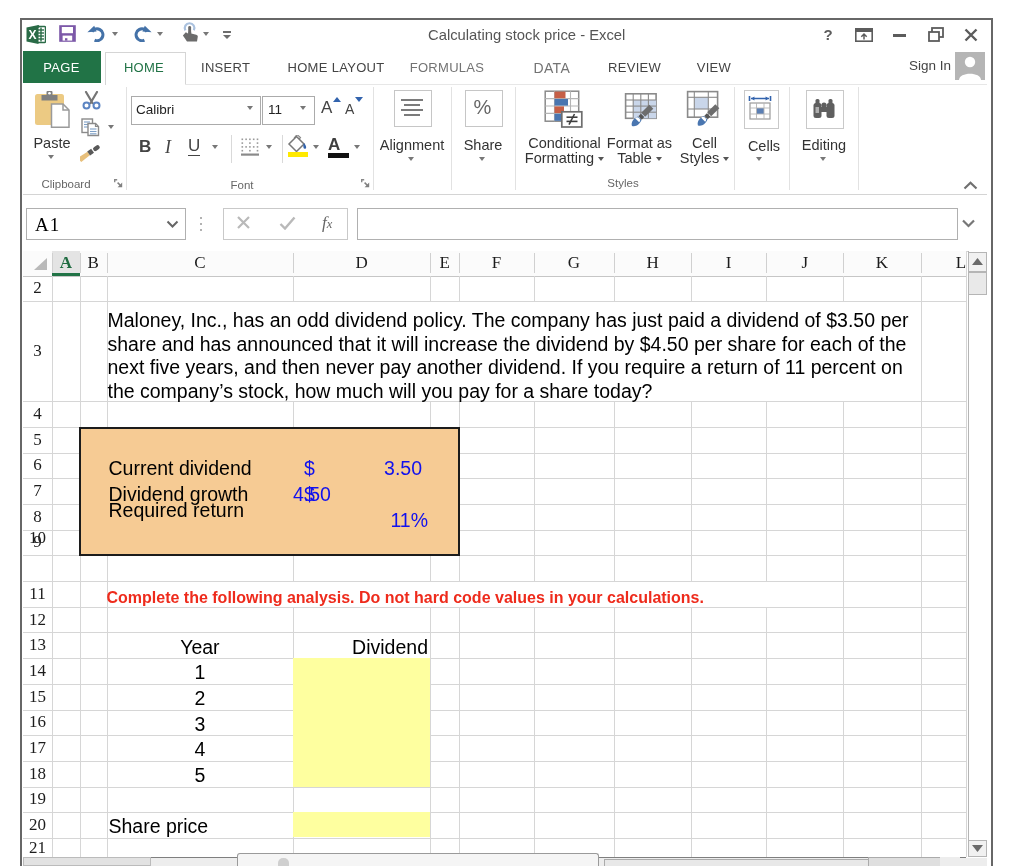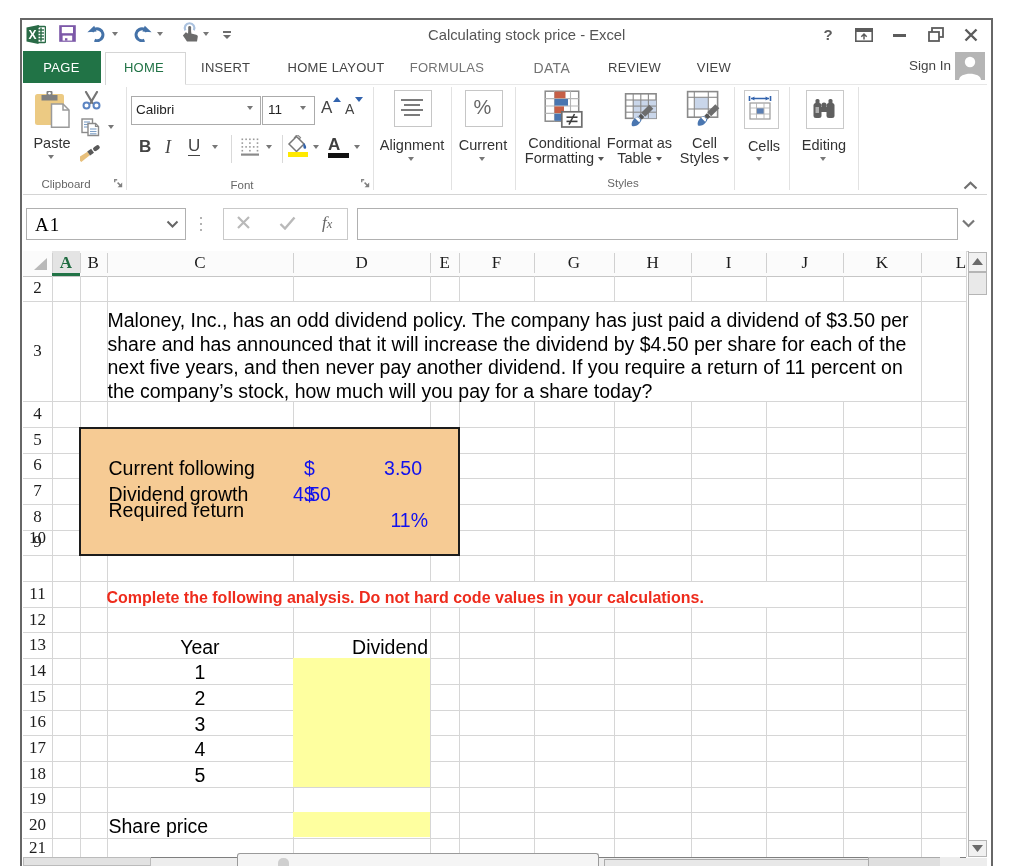--- a/index.html
+++ b/index.html
@@ -199,21 +199,21 @@
       <line x1="3" y1="6" x2="19" y2="6"></line>
 <line x1="0" y1="11" x2="22" y2="11"></line>
       <line x1="3" y1="16" x2="19" y2="16"></line>
     </g>
 </svg>
 <div class="btxt" style="left:377px;top:137.5px;width:70px">Alignment</div>
 <div class="dd" style="left:408px;top:156.5px"></div>
 <div class="sep" style="left:450.5px;top:87px;height:103px"></div>
 <div class="ab" style="left:464.5px;top:90px;width:36px;height:34.5px;border:1px solid #c6c6c6;background:#fff"></div>
 <div class="ab ctr" style="left:464.5px;top:90px;width:36px;height:34.5px;font-size:20px;color:#666">%</div>
-<div class="btxt" style="left:448px;top:137.5px;width:70px">Current</div>
+<div class="btxt" style="left:448px;top:137.5px;width:70px">Share</div>
 <div class="dd" style="left:479px;top:156.5px"></div>
 <div class="sep" style="left:514.5px;top:87px;height:103px"></div>
 <svg class="ab" style="left:544px;top:90px" width="39" height="38" viewBox="0 0 39 38">
 <rect x="1.2" y="1.2" width="33.5" height="30" fill="#fff" stroke="#8a8a8a" stroke-width="1.5"></rect>
 <g stroke="#b5b5b5" stroke-width="1.1">
       <line x1="1.2" y1="8.6" x2="34.7" y2="8.6"></line>
       <line x1="1.2" y1="16" x2="34.7" y2="16"></line>
       <line x1="1.2" y1="23.4" x2="34.7" y2="23.4"></line>
       <line x1="10.5" y1="1.2" x2="10.5" y2="31.2"></line>
       <line x1="26.5" y1="1.2" x2="26.5" y2="31.2"></line>
@@ -450,21 +450,21 @@
 <div class="ab" style="left:23px;top:735.2px;width:270.2px;height:1px;background:#d6d6d6"></div>
 <div class="ab" style="left:430.2px;top:735.2px;width:535.8px;height:1px;background:#d6d6d6"></div>
 <div class="ab" style="left:23px;top:760.9px;width:270.2px;height:1px;background:#d6d6d6"></div>
 <div class="ab" style="left:430.2px;top:760.9px;width:535.8px;height:1px;background:#d6d6d6"></div>
 <div class="ab" style="left:23px;top:786.6px;width:943px;height:1px;background:#d6d6d6"></div>
 <div class="ab" style="left:23px;top:812.3px;width:943px;height:1px;background:#d6d6d6"></div>
 <div class="ab" style="left:23px;top:838.0px;width:943px;height:1px;background:#d6d6d6"></div>
 <div class="ab" style="left:23px;top:857.0px;width:943px;height:2px;background:#7f7f7f"></div>
 <div class="ab" style="left:107.5px;top:309.1px;font-size:19.5px;line-height:23.5px;white-space:nowrap;color:#000">Maloney, Inc., has an odd dividend policy. The company has just paid a dividend of $3.50 per<br>share and has announced that it will increase the dividend by $4.50 per share for each of the<br>next five years, and then never pay another dividend. If you require a return of 11 percent on<br>the company’s stock, how much will you pay for a share today?</div>
 <div class="ab" style="left:78.5px;top:426.8px;width:381px;height:129px;background:#f6cb94;border:2.6px solid #1c1c1c;box-sizing:border-box"></div>
-<div class="cell" style="left:108.5px;top:456.2px;height:25.7px;line-height:25.7px">Current following</div>
+<div class="cell" style="left:108.5px;top:456.2px;height:25.7px;line-height:25.7px">Current dividend</div>
 <div class="cell" style="left:108.5px;top:481.9px;height:25.7px;line-height:25.7px">Dividend growth</div>
 <div class="cell" style="left:108.5px;top:498px;height:25.7px;line-height:25.7px">Required return</div>
 <div class="cell" style="left:304px;top:456.2px;height:25.7px;line-height:25.7px;color:#1111ee">$</div>
 <div class="cell" style="left:304px;top:481.9px;height:25.7px;line-height:25.7px;color:#1111ee">$</div>
 <div class="cell" style="left:293px;top:456.2px;width:129px;height:25.7px;line-height:25.7px;color:#1111ee;text-align:right">3.50</div>
 <div class="cell" style="left:293px;top:481.9px;width:129px;height:25.7px;line-height:25.7px;color:#1111ee;text-align:left">4.50</div>
 <div class="cell" style="left:293px;top:507.6px;width:135px;height:25.7px;line-height:25.7px;color:#1111ee;text-align:right">11%</div>
 <div class="ab" style="left:106.5px;top:584.5px;height:25.7px;line-height:25.7px;font-size:16px;font-weight:bold;color:#ee2b1c;white-space:nowrap">Complete the following analysis. Do not hard code values in your calculations.</div>
 <div class="ab" style="left:293.2px;top:658.1px;width:137px;height:128.5px;background:#feff9f"></div>
 <div class="ab" style="left:293.2px;top:812.3px;width:137px;height:24.9px;background:#feff9f"></div>

